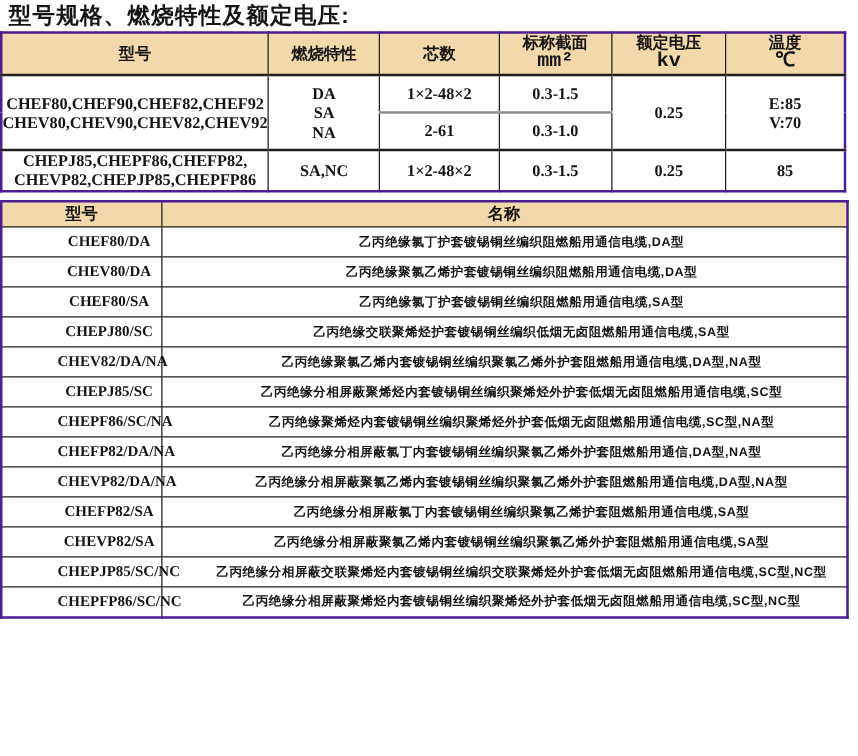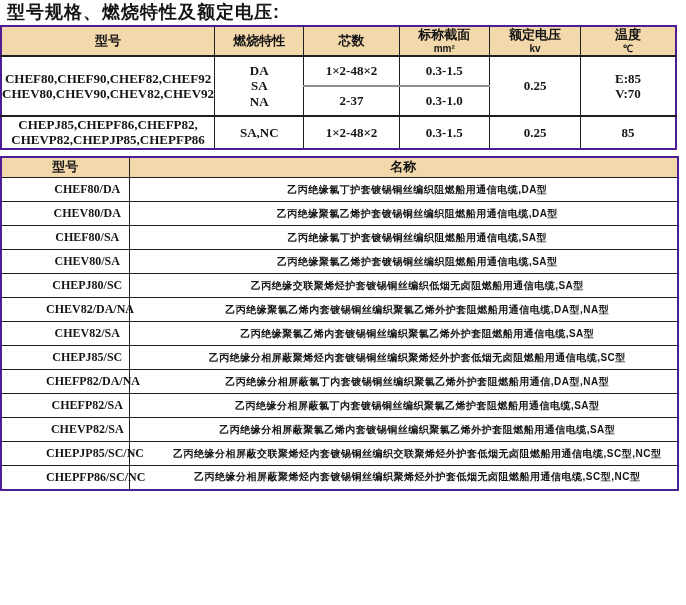--- a/index.html
+++ b/index.html
@@ -37,23 +37,23 @@
   .spec-table .head th {
     background: #f3d8ab;
     font-size: 13px;
     font-weight: bold;
     height: 30px;
     line-height: 1.1;
     border-bottom: 2px solid #1f1f1f;
   }
   .spec-table .head th .unit {
     display: block;
-    font-size: 10px;
-    font-weight: bold;
-    font-family: Liberation Sans, sans-serif;
+    font-size: 16px;
+    font-weight: bold;
+    font-family: Liberation Mono, monospace;
   }
   .latin {
     font-family: "Liberation Serif", serif;
     font-weight: bold;
     font-size: 13px;
     line-height: 1.18;
   }
   .spec-table td { height: 30px; }
   .spec-table .row-sep td { border-top: 2px solid #1f1f1f; }
   .spec-table td.gray-div { border-bottom: 2px solid #8f8f8f; }
@@ -127,21 +127,21 @@
         </td>
         <td class="latin gray-div">1×2-48×2</td>
         <td class="latin gray-div">0.3-1.5</td>
         <td rowspan="2" class="latin">0.25</td>
         <td rowspan="2" class="latin">
           <div>E:85</div>
           <div>V:70</div>
         </td>
       </tr>
       <tr>
-        <td class="latin">2-37</td>
+        <td class="latin">2-61</td>
         <td class="latin">0.3-1.0</td>
       </tr>
 
       <tr class="row-sep last-row">
         <td class="latin">
           <div>CHEPJ85,CHEPF86,CHEFP82,</div>
           <div>CHEVP82,CHEPJP85,CHEPFP86</div>
         </td>
         <td class="latin">SA,NC</td>
         <td class="latin">1×2-48×2</td>
@@ -169,44 +169,44 @@
       </tr>
       <tr>
         <td class="model">CHEV80/DA</td>
         <td class="name">乙丙绝缘聚氯乙烯护套镀锡铜丝编织阻燃船用通信电缆,DA型</td>
       </tr>
       <tr>
         <td class="model">CHEF80/SA</td>
         <td class="name">乙丙绝缘氯丁护套镀锡铜丝编织阻燃船用通信电缆,SA型</td>
       </tr>
       <tr>
-        <td class="model">CHEV80/SA</td>
-        <td class="name">乙丙绝缘聚氯乙烯护套镀锡铜丝编织阻燃船用通信电缆,SA型</td>
-      </tr>
-      <tr>
         <td class="model">CHEPJ80/SC</td>
         <td class="name">乙丙绝缘交联聚烯烃护套镀锡铜丝编织低烟无卤阻燃船用通信电缆,SA型</td>
       </tr>
       <tr>
         <td class="model">CHEV82/DA/NA</td>
         <td class="name">乙丙绝缘聚氯乙烯内套镀锡铜丝编织聚氯乙烯外护套阻燃船用通信电缆,DA型,NA型</td>
       </tr>
       <tr>
-        <td class="model">CHEV82/SA</td>
-        <td class="name">乙丙绝缘聚氯乙烯内套镀锡铜丝编织聚氯乙烯外护套阻燃船用通信电缆,SA型</td>
-      </tr>
-      <tr>
         <td class="model">CHEPJ85/SC</td>
         <td class="name">乙丙绝缘分相屏蔽聚烯烃内套镀锡铜丝编织聚烯烃外护套低烟无卤阻燃船用通信电缆,SC型</td>
       </tr>
       <tr>
+        <td class="model">CHEPF86/SC/NA</td>
+        <td class="name">乙丙绝缘聚烯烃内套镀锡铜丝编织聚烯烃外护套低烟无卤阻燃船用通信电缆,SC型,NA型</td>
+      </tr>
+      <tr>
         <td class="model">CHEFP82/DA/NA</td>
         <td class="name">乙丙绝缘分相屏蔽氯丁内套镀锡铜丝编织聚氯乙烯外护套阻燃船用通信,DA型,NA型</td>
       </tr>
       <tr>
+        <td class="model">CHEVP82/DA/NA</td>
+        <td class="name">乙丙绝缘分相屏蔽聚氯乙烯内套镀锡铜丝编织聚氯乙烯外护套阻燃船用通信电缆,DA型,NA型</td>
+      </tr>
+      <tr>
         <td class="model">CHEFP82/SA</td>
         <td class="name">乙丙绝缘分相屏蔽氯丁内套镀锡铜丝编织聚氯乙烯护套阻燃船用通信电缆,SA型</td>
       </tr>
       <tr>
         <td class="model">CHEVP82/SA</td>
         <td class="name">乙丙绝缘分相屏蔽聚氯乙烯内套镀锡铜丝编织聚氯乙烯外护套阻燃船用通信电缆,SA型</td>
       </tr>
       <tr>
         <td class="model">CHEPJP85/SC/NC</td>
         <td class="name">乙丙绝缘分相屏蔽交联聚烯烃内套镀锡铜丝编织交联聚烯烃外护套低烟无卤阻燃船用通信电缆,SC型,NC型</td>

